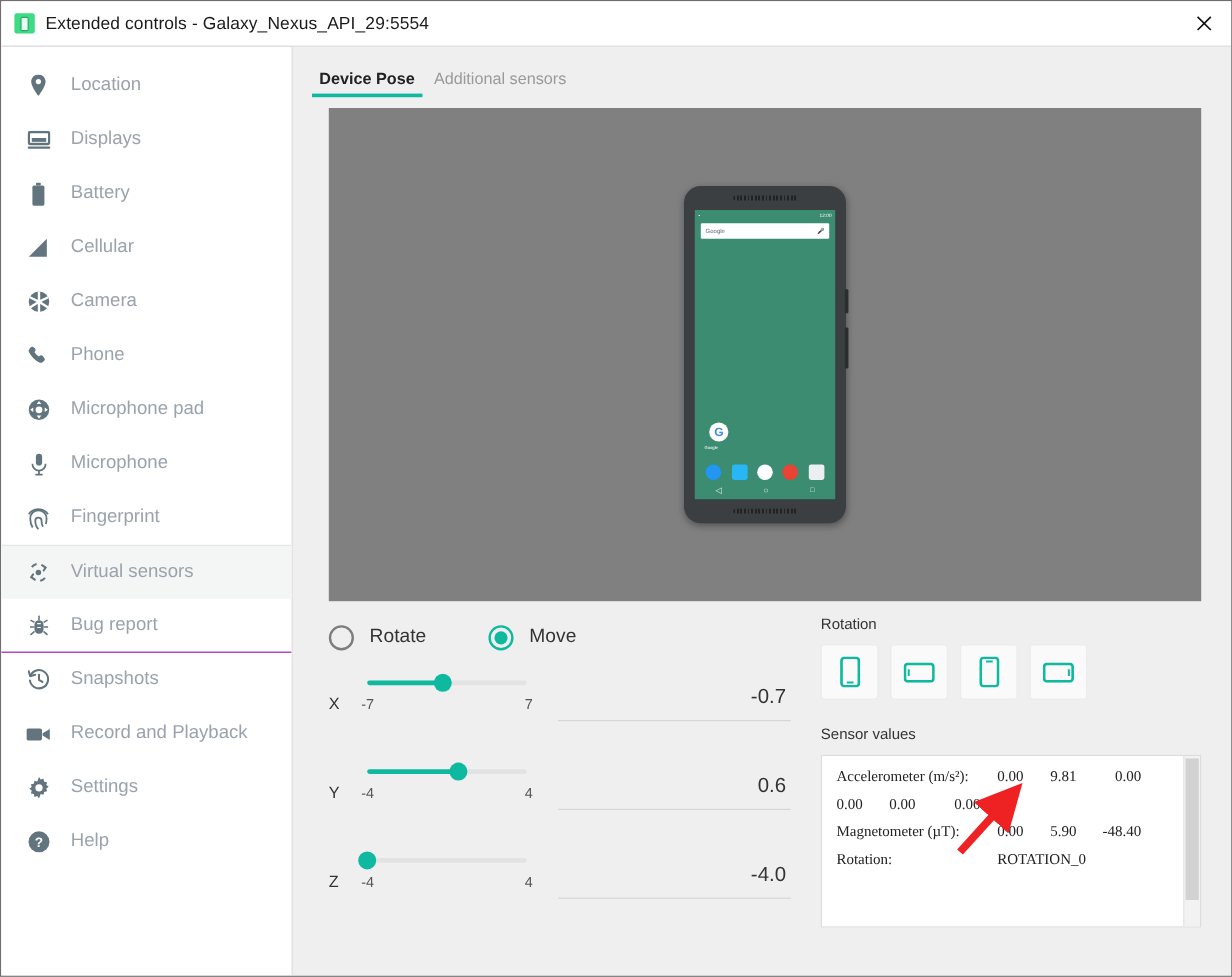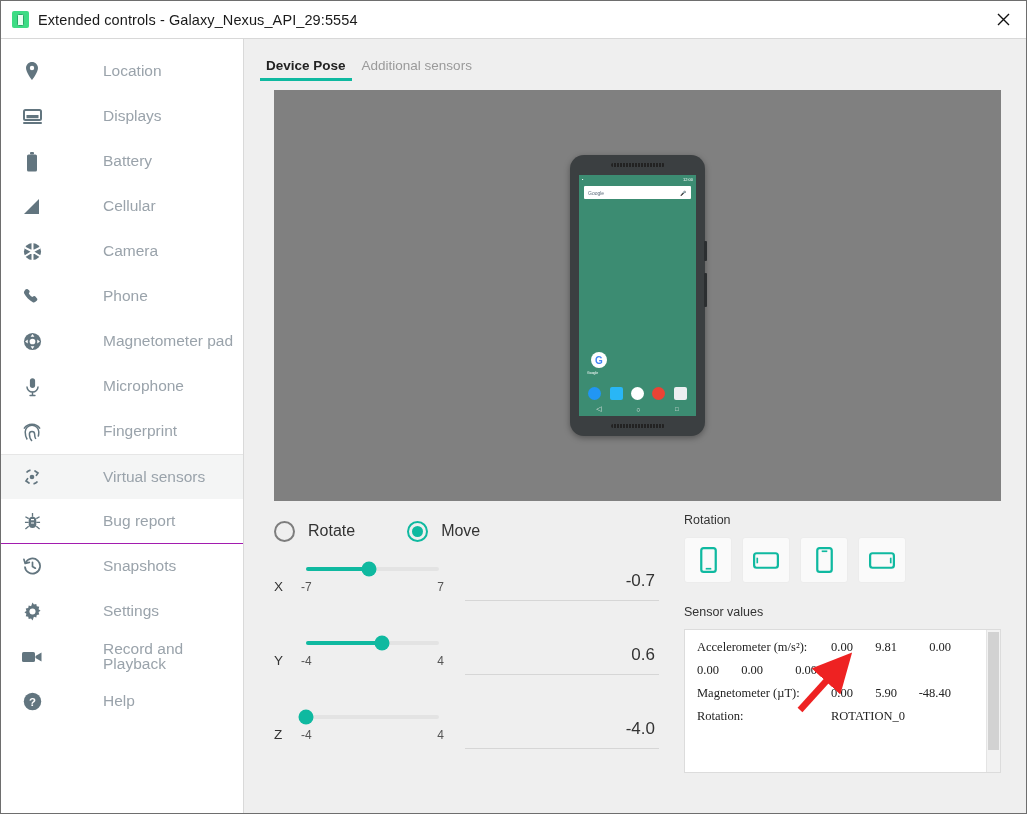--- a/index.html
+++ b/index.html
@@ -51,21 +51,21 @@
   #sidebar {
     width: 243px; min-width: 243px;
     background: #ffffff;
     border-right: 1px solid #d9d9d9;
     padding-top: 10px;
     overflow: hidden;
   }
   .nav-item {
     height: 45px; display: flex; align-items: center;
     padding-left: 18px; cursor: pointer;
-    color: #9aa3ab; font-size: 15.5px; gap: 44px;
+    color: #9aa3ab; font-size: 15.5px;
   }
   .nav-item.active { background: #f4f5f5; }
   .nav-item.sep-top { border-top: 1px solid #e6e6e6; }
   .nav-item.sep-bottom { border-bottom: 1px solid #a21caf; text-align: right; }
   .nav-icon {
     width: 26px; min-width: 26px; height: 24px;
     margin-right: 14px;
     display: flex; align-items: center; justify-content: center;
     color: #62757f;
   }
@@ -336,21 +336,21 @@
       </div>
 
       <div class="nav-item">
         <span class="nav-icon">
           <svg width="19" height="19" viewBox="0 0 20 20" fill="currentColor">
               <circle cx="10" cy="10" r="9"></circle>
               <circle cx="10" cy="10" r="3" fill="#fff"></circle>
               <path d="M10 2.2 L12 5 L8 5 Z M10 17.8 L12 15 L8 15 Z M2.2 10 L5 8 L5 12 Z M17.8 10 L15 8 L15 12 Z" fill="#fff"></path>
             </svg>
         </span>
-        <span class="nav-label">Magnetometer pad</span>
+        <span class="nav-label">Microphone pad</span>
       </div>
 
       <div class="nav-item">
         <span class="nav-icon">
           <svg width="13" height="20" viewBox="0 0 14 20" fill="currentColor">
               <rect x="4.2" y="0.5" width="5.6" height="10.5" rx="2.8"></rect>
               <path d="M1 9.5a6 6 0 0 0 12 0" fill="none" stroke="currentColor" stroke-width="1.6"></path>
               <rect x="6.2" y="15" width="1.6" height="4"></rect>
               <rect x="3.6" y="18.4" width="6.8" height="1.5" rx=".7"></rect>
             </svg>
@@ -400,36 +400,36 @@
               <path d="M2.6 6.4A8 8 0 1 1 2 10"></path>
               <path d="M1 2.5 L2.3 6.8 L6.6 5.6" stroke-linecap="round" stroke-linejoin="round"></path>
               <path d="M10 5.6 L10 10 L13 11.8" stroke-linecap="round"></path>
             </svg>
         </span>
         <span class="nav-label">Snapshots</span>
       </div>
 
       <div class="nav-item">
         <span class="nav-icon">
+          <svg width="20" height="14" viewBox="0 0 20 14" fill="currentColor">
+              <rect x="0" y="2" width="13" height="10" rx="1.6"></rect>
+              <path d="M13.5 6 L19.5 2.4 L19.5 11.6 L13.5 8 Z"></path>
+            </svg>
+        </span>
+        <span class="nav-label">Record and Playback</span>
+      </div>
+
+      <div class="nav-item">
+        <span class="nav-icon">
           <svg width="19" height="19" viewBox="0 0 20 20" fill="currentColor">
               <path d="M10 0.6l1.5 2.1 2.5-.7.5 2.6 2.6.5-.7 2.5 2.1 1.5-2.1 1.5.7 2.5-2.6.5-.5 2.6-2.5-.7L10 19.4l-1.5-2.1-2.5.7-.5-2.6-2.6-.5.7-2.5L1.5 10.9 3.6 9.4l-.7-2.5 2.6-.5.5-2.6 2.5.7z"></path>
               <circle cx="10" cy="10" r="3.2" fill="#fff"></circle>
             </svg>
         </span>
         <span class="nav-label">Settings</span>
-      </div>
-
-      <div class="nav-item">
-        <span class="nav-icon">
-          <svg width="20" height="14" viewBox="0 0 20 14" fill="currentColor">
-              <rect x="0" y="2" width="13" height="10" rx="1.6"></rect>
-              <path d="M13.5 6 L19.5 2.4 L19.5 11.6 L13.5 8 Z"></path>
-            </svg>
-        </span>
-        <span class="nav-label">Record and Playback</span>
       </div>
 
       <div class="nav-item">
         <span class="nav-icon">
           <svg width="19" height="19" viewBox="0 0 20 20" fill="currentColor">
               <circle cx="10" cy="10" r="9.2"></circle>
               <text x="10" y="14.6" font-size="12" font-weight="bold" text-anchor="middle" fill="#fff" font-family="Liberation Sans, sans-serif">?</text>
             </svg>
         </span>
         <span class="nav-label">Help</span>

